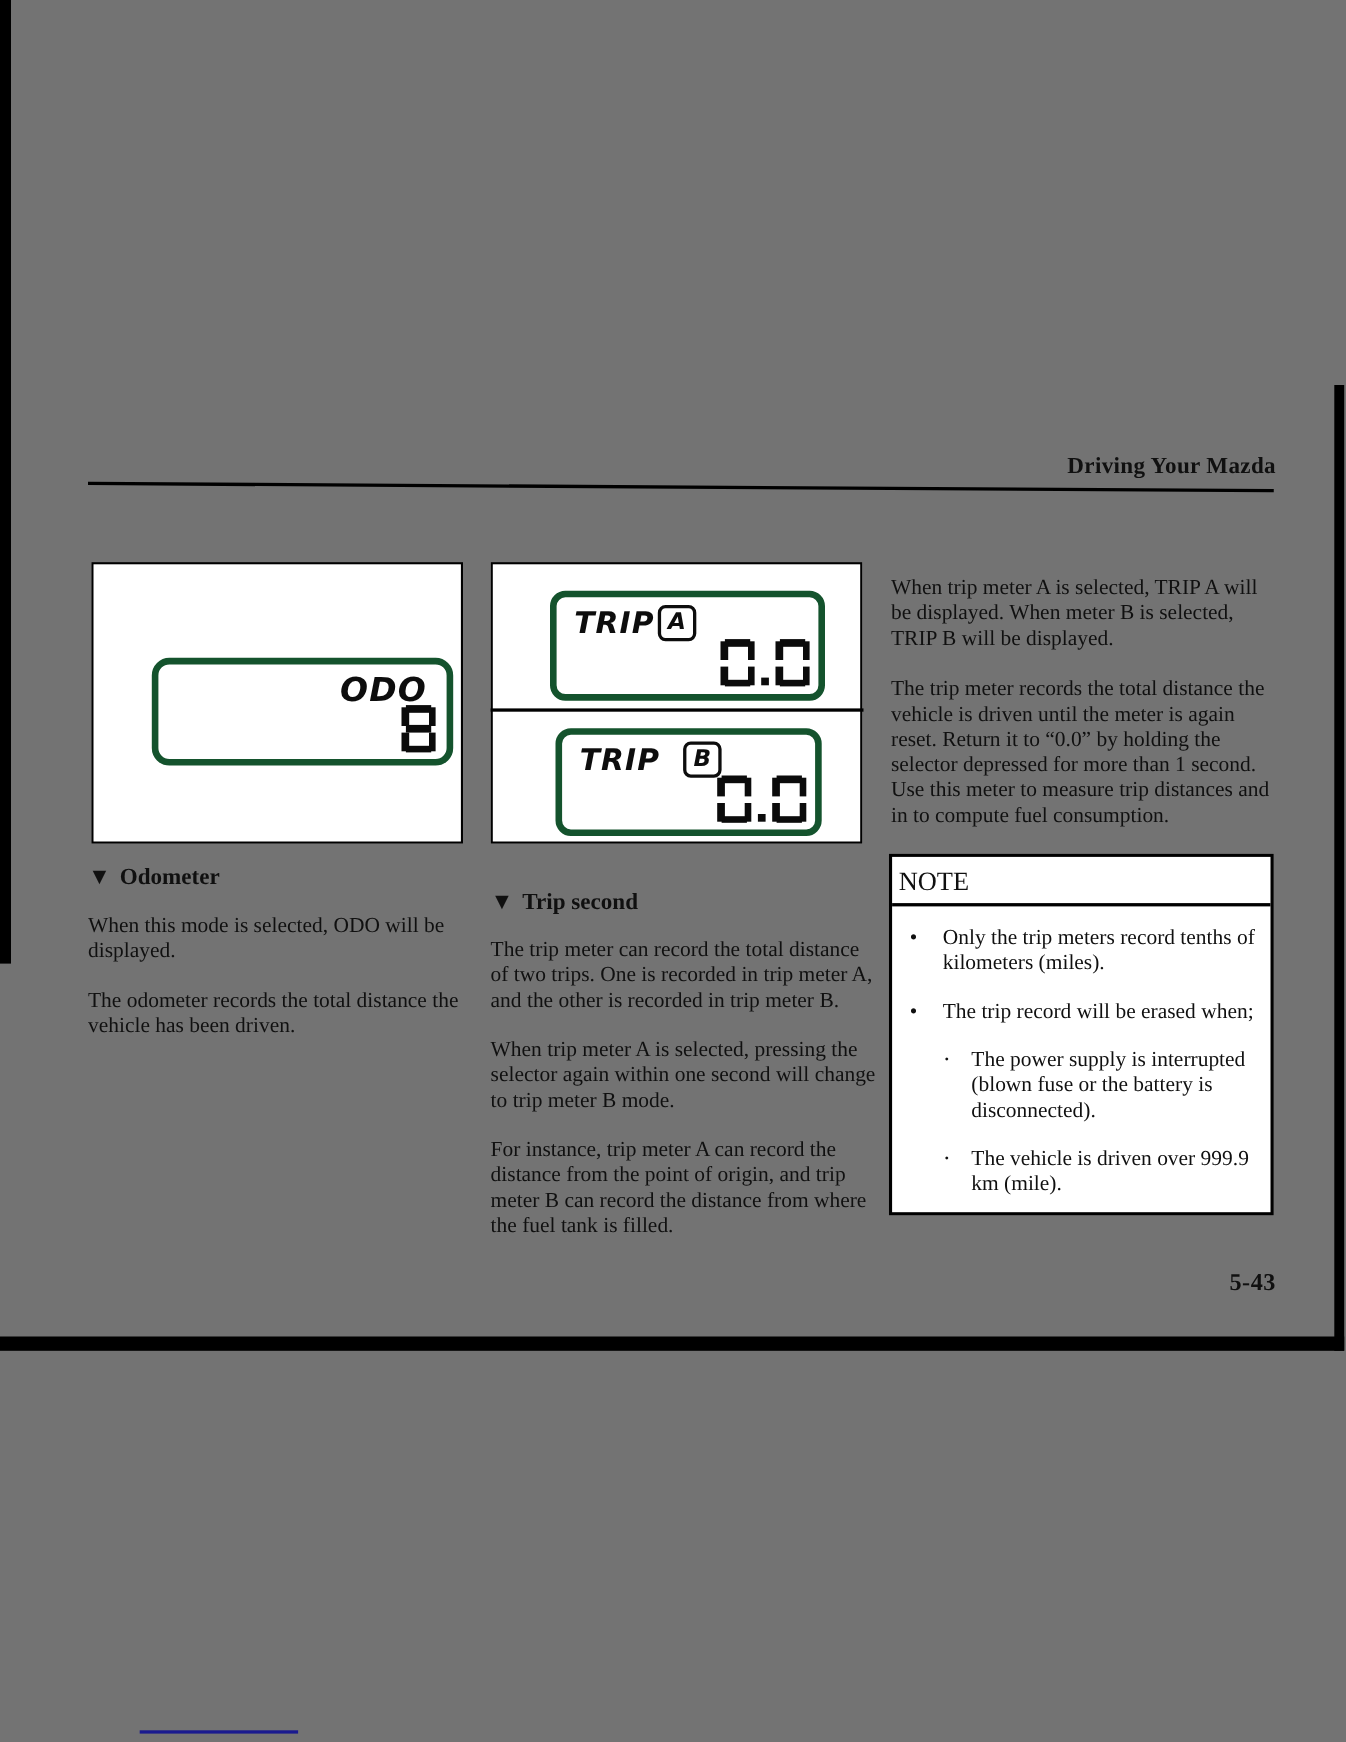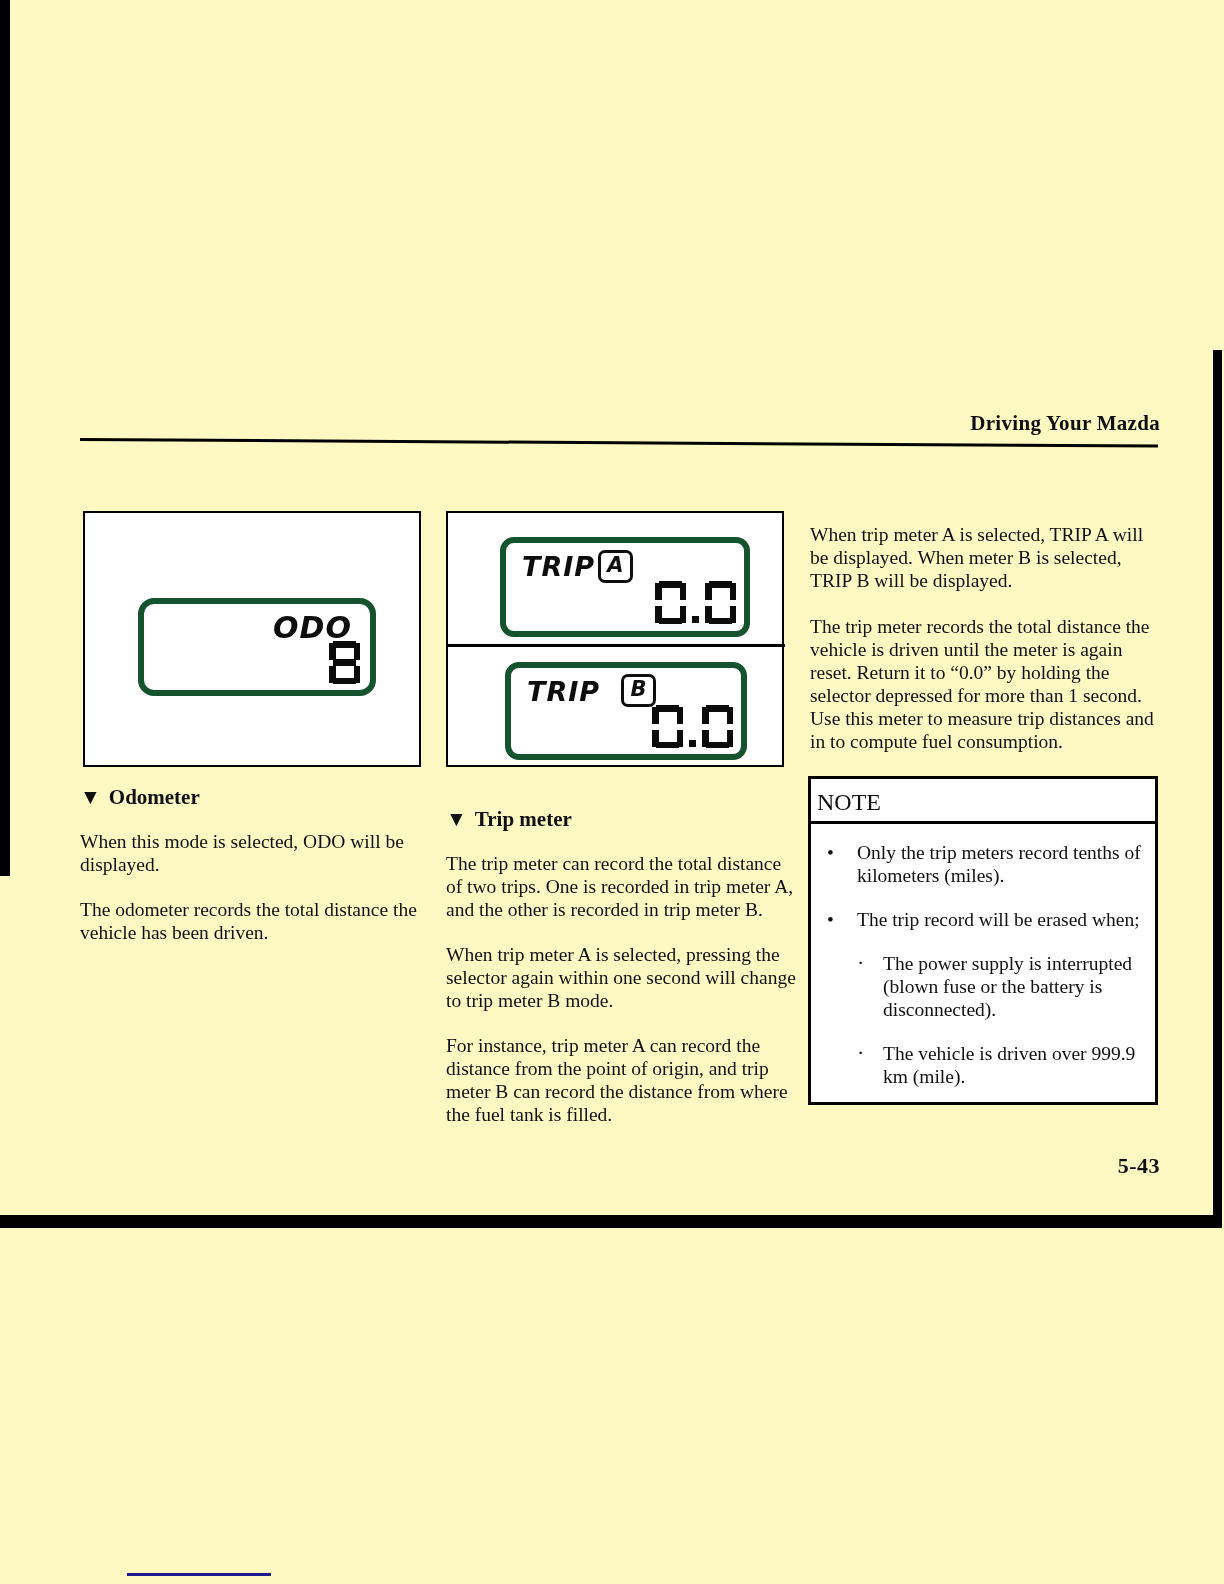--- a/index.html
+++ b/index.html
@@ -1,18 +1,18 @@
 <!DOCTYPE html>
 <html><head>
 <meta charset="utf-8">
 <style>
   html,body { margin:0; padding:0; background:#ffffff; }
   .page {
     position:relative; width:1224px; height:1584px;
-    background:#fef9c3; overflow:hidden;
+    background:#737373; overflow:hidden;
     font-family:"Liberation Serif", serif; color:#101010;
   }
   .abs { position:absolute; }
   .bar { background:#000000; }
 
   
   .header-title {
     position:absolute; top:411px; left:700px; width:460px;
     text-align:right; font-weight:bold; font-size:21px; letter-spacing:0.3px;
   }
@@ -82,21 +82,21 @@
 <div class="page">
 
   <div class="abs bar" style="left:0; top:352; width:10px; height:876px;"></div>
   <div class="abs bar" style="left:1213px; top:350px; width:9px; height:878px;"></div>
   <div class="abs bar" style="left:0; top:1215px; width:1222px; height:13px;"></div>
 
   <div class="header-title">Driving Your Mazda</div>
   <div class="header-rule"></div>
 
   <div class="diagram-box" style="left:83px; top:511px; width:334px; height:252px;">
-    <div class="lcd" style="left:53px; top:85px; width:226px; height:86px;">
+    <div class="lcd" style="left:53px; top:85px; width:226px; height:86px;padding-left:36px;">
       <div class="lcd-label" style="top:6px; right:18px; font-size:30px;">ODO</div>
       <div class="seg7" style="bottom:6px; right:10px;">
           <span class="seg-digit">
             <span class="seg seg-a"></span>
             <span class="seg seg-b"></span>
             <span class="seg seg-c"></span>
             <span class="seg seg-d"></span>
             <span class="seg seg-e"></span>
             <span class="seg seg-f"></span>
             <span class="seg seg-g"></span>
@@ -155,21 +155,21 @@
     </div>
   </div>
 
   <div class="col" style="left:80px; top:785px; width:346px;">
     <h3><span class="tri">▼</span><span>Odometer</span></h3>
     <p>When this mode is selected, ODO will be displayed.</p>
     <p>The odometer records the total distance the vehicle has been driven.</p>
   </div>
 
   <div class="col" style="left:446px; top:807px; width:352px;">
-    <h3><span class="tri">▼</span><span>Trip meter</span></h3>
+    <h3><span class="tri">▼</span><span>Trip second</span></h3>
     <p>The trip meter can record the total distance of two trips. One is recorded in trip meter A, and the other is recorded in trip meter B.</p>
     <p>When trip meter A is selected, pressing the selector again within one second will change to trip meter B mode.</p>
     <p>For instance, trip meter A can record the distance from the point of origin, and trip meter B can record the distance from where the fuel tank is filled.</p>
   </div>
 
   <div class="col col-right" style="left:810px; top:523px; width:350px;">
     <p>When trip meter A is selected, TRIP A will be displayed. When meter B is selected, TRIP B will be displayed.</p>
     <p>The trip meter records the total distance the vehicle is driven until the meter is again reset. Return it to “0.0” by holding the selector depressed for more than 1 second. Use this meter to measure trip distances and in to compute fuel consumption.</p>
 
     <div class="note-box">

